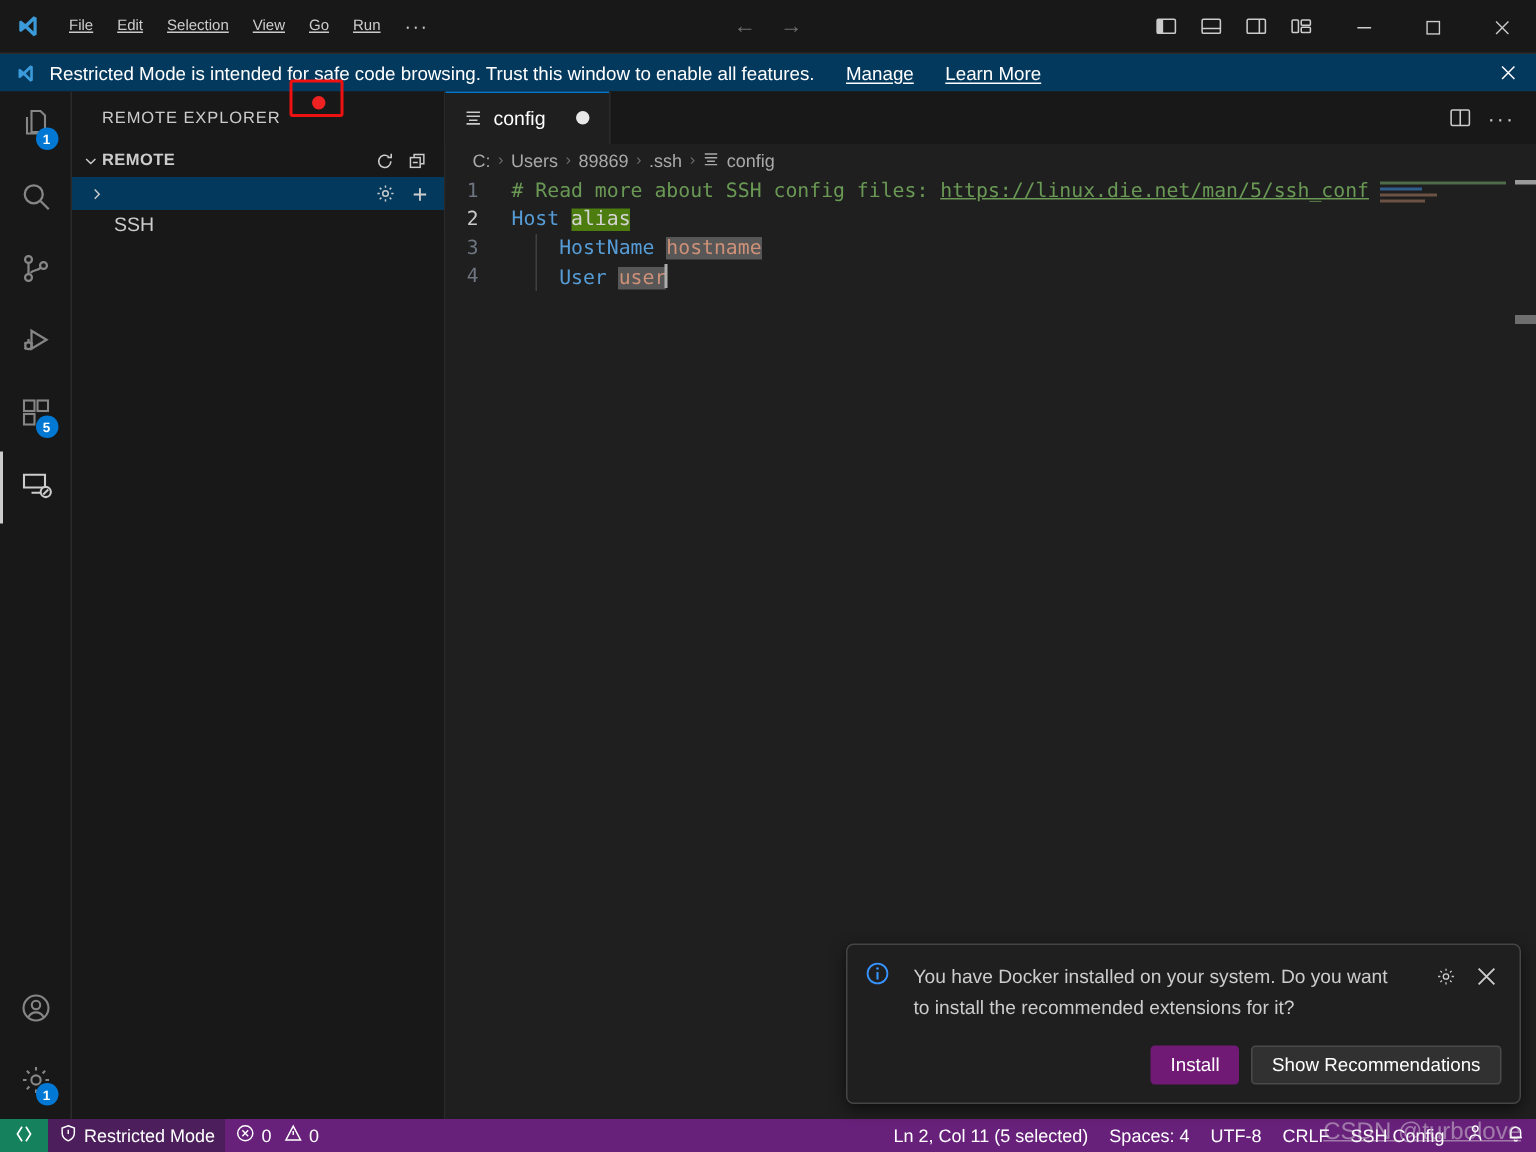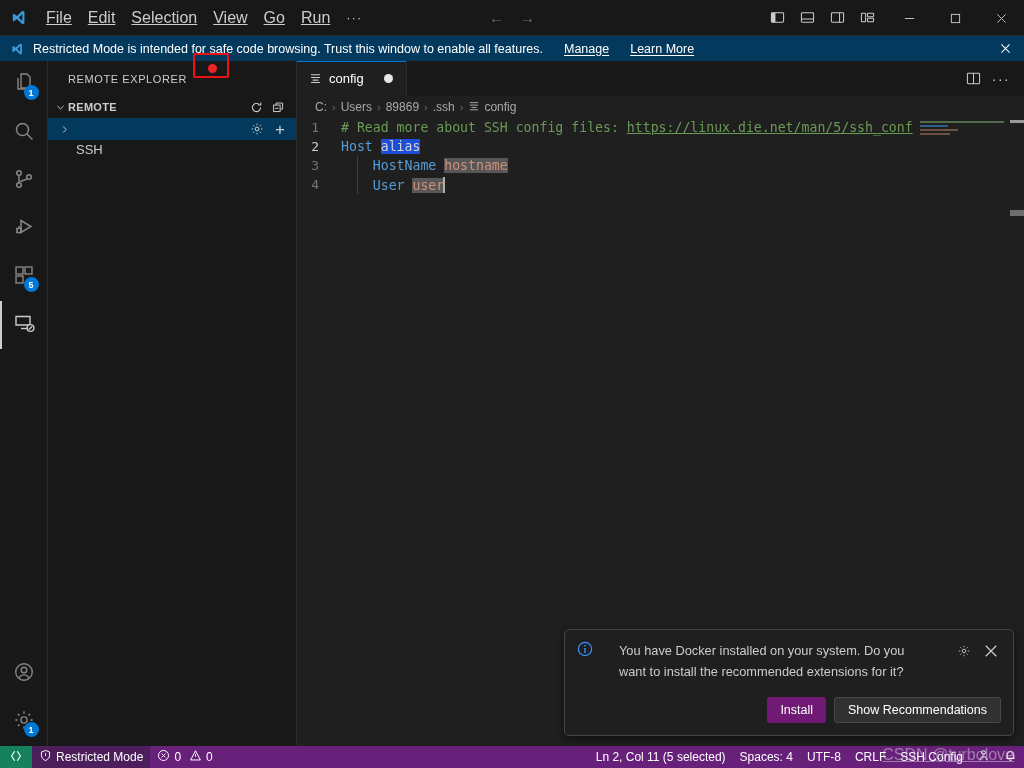--- a/index.html
+++ b/index.html
@@ -18,21 +18,21 @@
     height: 36px; min-height: 36px;
     background: #181818;
     display: flex; align-items: center;
     border-bottom: 1px solid #2b2b2b;
     position: relative;
   }
   .vscode-logo { width: 36px; display: flex; align-items: center; justify-content: center; }
   .vscode-logo svg { width: 17px; height: 17px; }
   .menu { display: flex; align-items: center; gap: 0px; margin-left: 2px; }
   .menu-item {
-    font-size: 16px; color: #cccccc;
+    font-size: 10px; color: #cccccc;
     padding: 4px 8px; border-radius: 4px; cursor: default; white-space: nowrap;
   }
   .menu-item u { text-decoration: underline; text-underline-offset: 1px; }
   .menu-dots { font-size: 13px; color: #cccccc; padding: 2px 8px; letter-spacing: 1px; }
 
   .title-center {
     position: absolute; left: 0; right: 0; display: flex; align-items: center; justify-content: center;
     gap: 12px; pointer-events: none;
   }
   .nav-arrows { display: flex; gap: 16px; color: #6e6e6e; font-size: 15px; pointer-events: auto; }
@@ -190,21 +190,21 @@
   .code-line.active .ln { color: #cccccc; }
   .ln {
     width: 44px; text-align: right; padding-right: 22px; color: #6e7681;
     font-family: "DejaVu Sans Mono", monospace; font-size: 13px; flex: none;
   }
   .code-text { position: relative; }
   .tok-comment { color: #6a9955; }
   .tok-url { color: #6a9955; text-decoration: underline; }
   .tok-key { color: #569cd6; }
   .tok-val { color: #ce9178; }
-  .sel { background: #1d4ed8; color: #d4d4d4; }
+  .sel { background: #4d7c0f; color: #d4d4d4; }
   .wordhl { background: #575757; }
   .indent-guide {
     position: absolute; width: 1px; background: #404040;
   }
   .caret {
     display: inline-block; width: 2px; height: 16px; background: #aeafad;
     vertical-align: -3px; margin-left: -1px;
   }
 
   
@@ -217,21 +217,21 @@
   .overview-ruler { width: 14px; background: #1f1f1f; flex: none; position: relative; }
   .or-mark { position: absolute; right: 0; width: 14px; height: 3px; }
 
   
   .toast {
     position: absolute; right: 10px; bottom: 10px; width: 450px;
     background: #1f1f1f; border: 1px solid #454545; border-radius: 5px;
     box-shadow: 0 3px 10px rgba(0,0,0,0.55);
     padding: 10px 12px 12px 12px; z-index: 30;
   }
-  .toast-top { display: flex; gap: 26px; align-items: flex-start; }
+  .toast-top { display: flex; gap: 16px; align-items: flex-start; }
   .toast-ico { color: #3794ff; flex: none; margin-top: 1px; }
   .toast-ico svg { width: 16px; height: 16px; display: block; }
   .toast-msg { flex: 1; font-size: 12.8px; line-height: 1.65; color: #cccccc; padding-right: 4px; }
   .toast-actions-top { display: flex; gap: 7px; flex: none; margin-top: 1px; }
   .toast-ibtn { width: 20px; height: 20px; display: flex; align-items: center; justify-content: center; border-radius: 4px; cursor: pointer; color: #cccccc; }
   .toast-ibtn svg { width: 14px; height: 14px; }
   .toast-btns { display: flex; justify-content: flex-end; gap: 8px; margin-top: 15px; }
   .btn {
     font-size: 12.5px; padding: 5px 13px; border-radius: 3px; cursor: pointer;
     color: #ffffff; border: none; font-family: "Liberation Sans", sans-serif;

